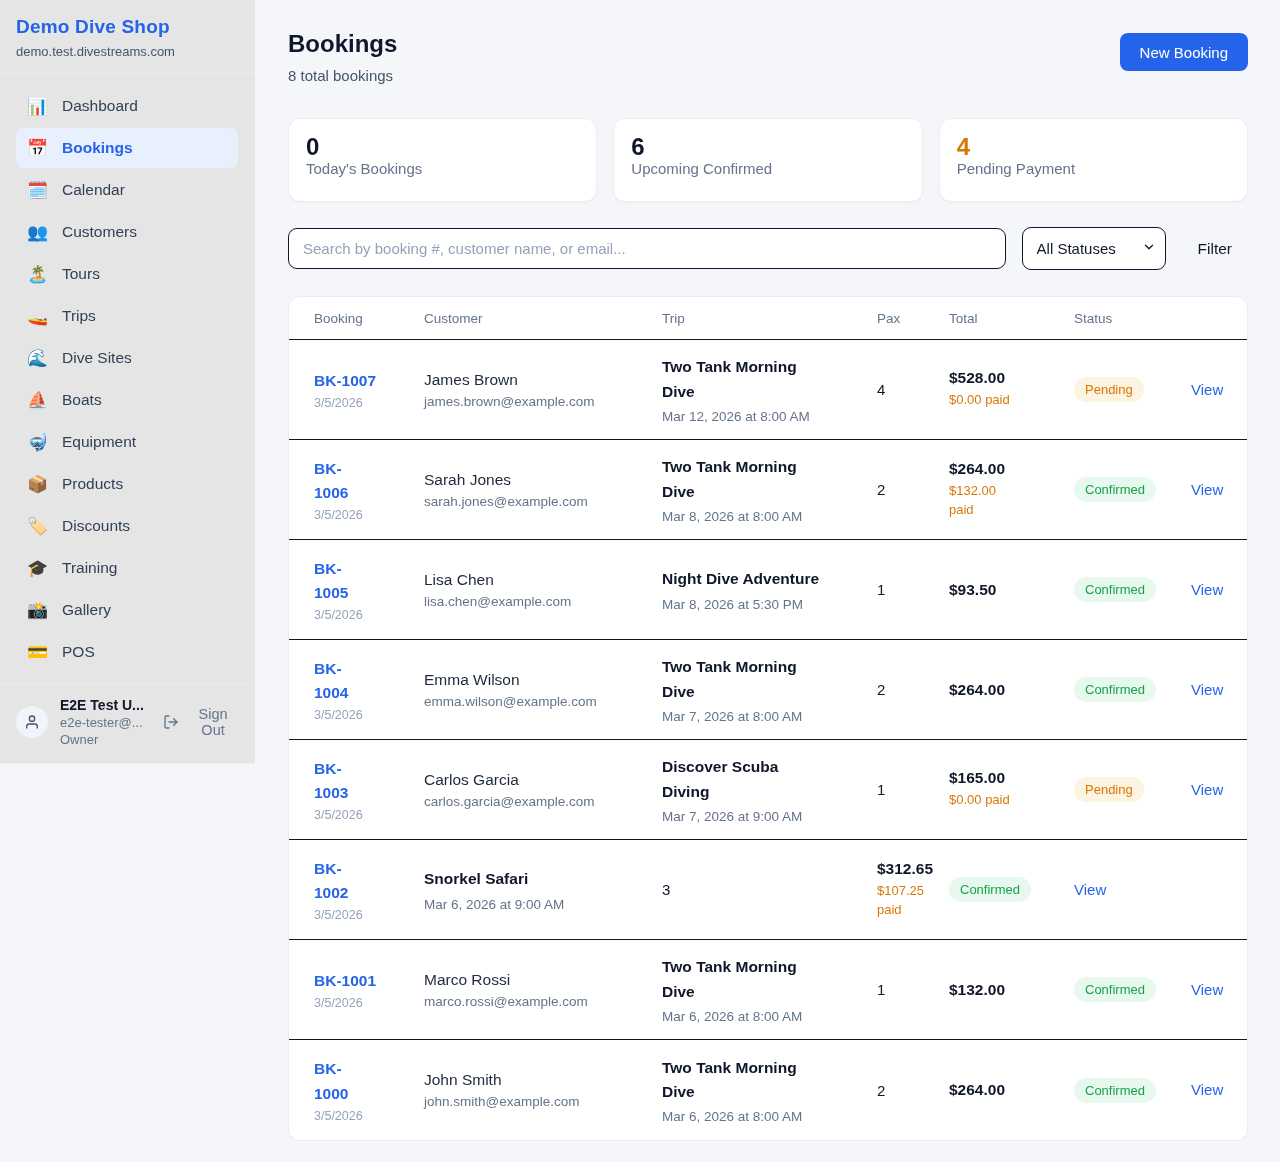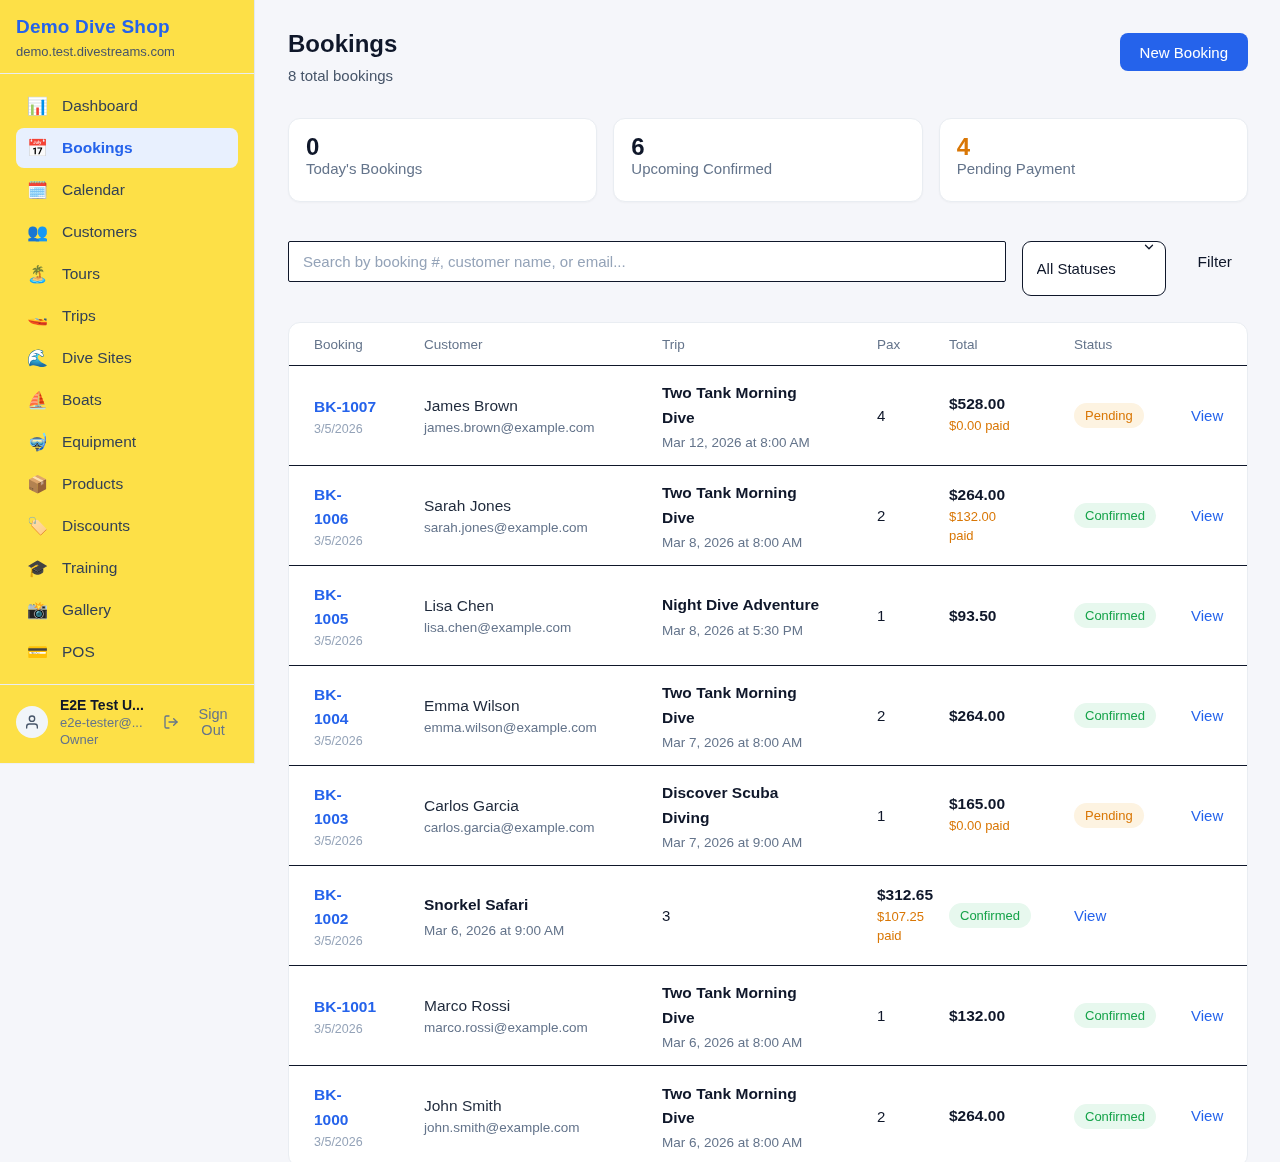--- a/index.html
+++ b/index.html
@@ -7,21 +7,21 @@
   body {
     font-family:"Liberation Sans","DejaVu Sans",sans-serif;
     background:#f5f6fa;
     color:#0f172a;
     position:relative;
   }
 
   
   .sidebar {
     position:absolute; top:0; left:0; width:255px;
-    background:#fde047;
+    background:#e5e5e5;
     border-right:1px solid #e2e8f0;
     border-bottom:1px solid #eef0f4;
     padding-bottom:2px;
   }
   .sb-header { padding:16px 16px 14px 16px; border-bottom:1px solid #e9edf2; }
   .sb-title { color:#2563eb; font-size:19px; font-weight:700; letter-spacing:.2px; }
   .sb-domain { color:#475569; font-size:13px; margin-top:6px; }
   .nav { padding:10px 8px 10px 8px; }
   .nav-item {
     display:flex; align-items:center; gap:12px;
@@ -70,31 +70,31 @@
     background:#ffffff; border:1px solid #e9edf2; border-radius:12px;
     height:84px; flex:1; padding:15px 17px;
     box-shadow:0 1px 2px rgba(15,23,42,.03);
   }
   .stat-value { font-size:24px; font-weight:700; color:#0f172a; line-height:1.1; }
   .stat.warn .stat-value { color:#d97706; }
   .stat-label { font-size:15px; color:#64748b; }
 
   .filter-row { display:flex; align-items:center; margin-top:25px; gap:16px; }
   .search-input {
-    flex:1; height:41px; border:1px solid #0f172a; border-radius:2px;
+    flex:1; height:41px; border:1px solid #0f172a; border-radius:9px;
     padding:0 14px; font-size:15px; font-family:inherit; color:#0f172a;
     background:#ffffff; outline:none;
   }
   .search-input::placeholder { color:#94a3b8; }
   .select-wrap { position:relative; }
   .status-select {
     appearance:none; -webkit-appearance:none;
-    height:55px; width:144px; border:1px solid #0f172a; border-radius:9px;
+    height:43px; width:144px; border:1px solid #0f172a; border-radius:9px;
     background:#ffffff; font-family:inherit; font-size:15px; color:#0f172a;
-    padding:0 30px 0 14px; cursor:pointer; outline:none;margin-top:14px;
+    padding:0 30px 0 14px; cursor:pointer; outline:none;
   }
   .select-chevron { position:absolute; right:10px; top:13px; pointer-events:none; color:#0f172a; }
   .filter-btn {
     background:none; border:none; font-family:inherit;
     font-size:15.5px; color:#0f172a; font-weight:500;
     padding:0 16px; cursor:pointer;
   }
 
   
   .table-card {

